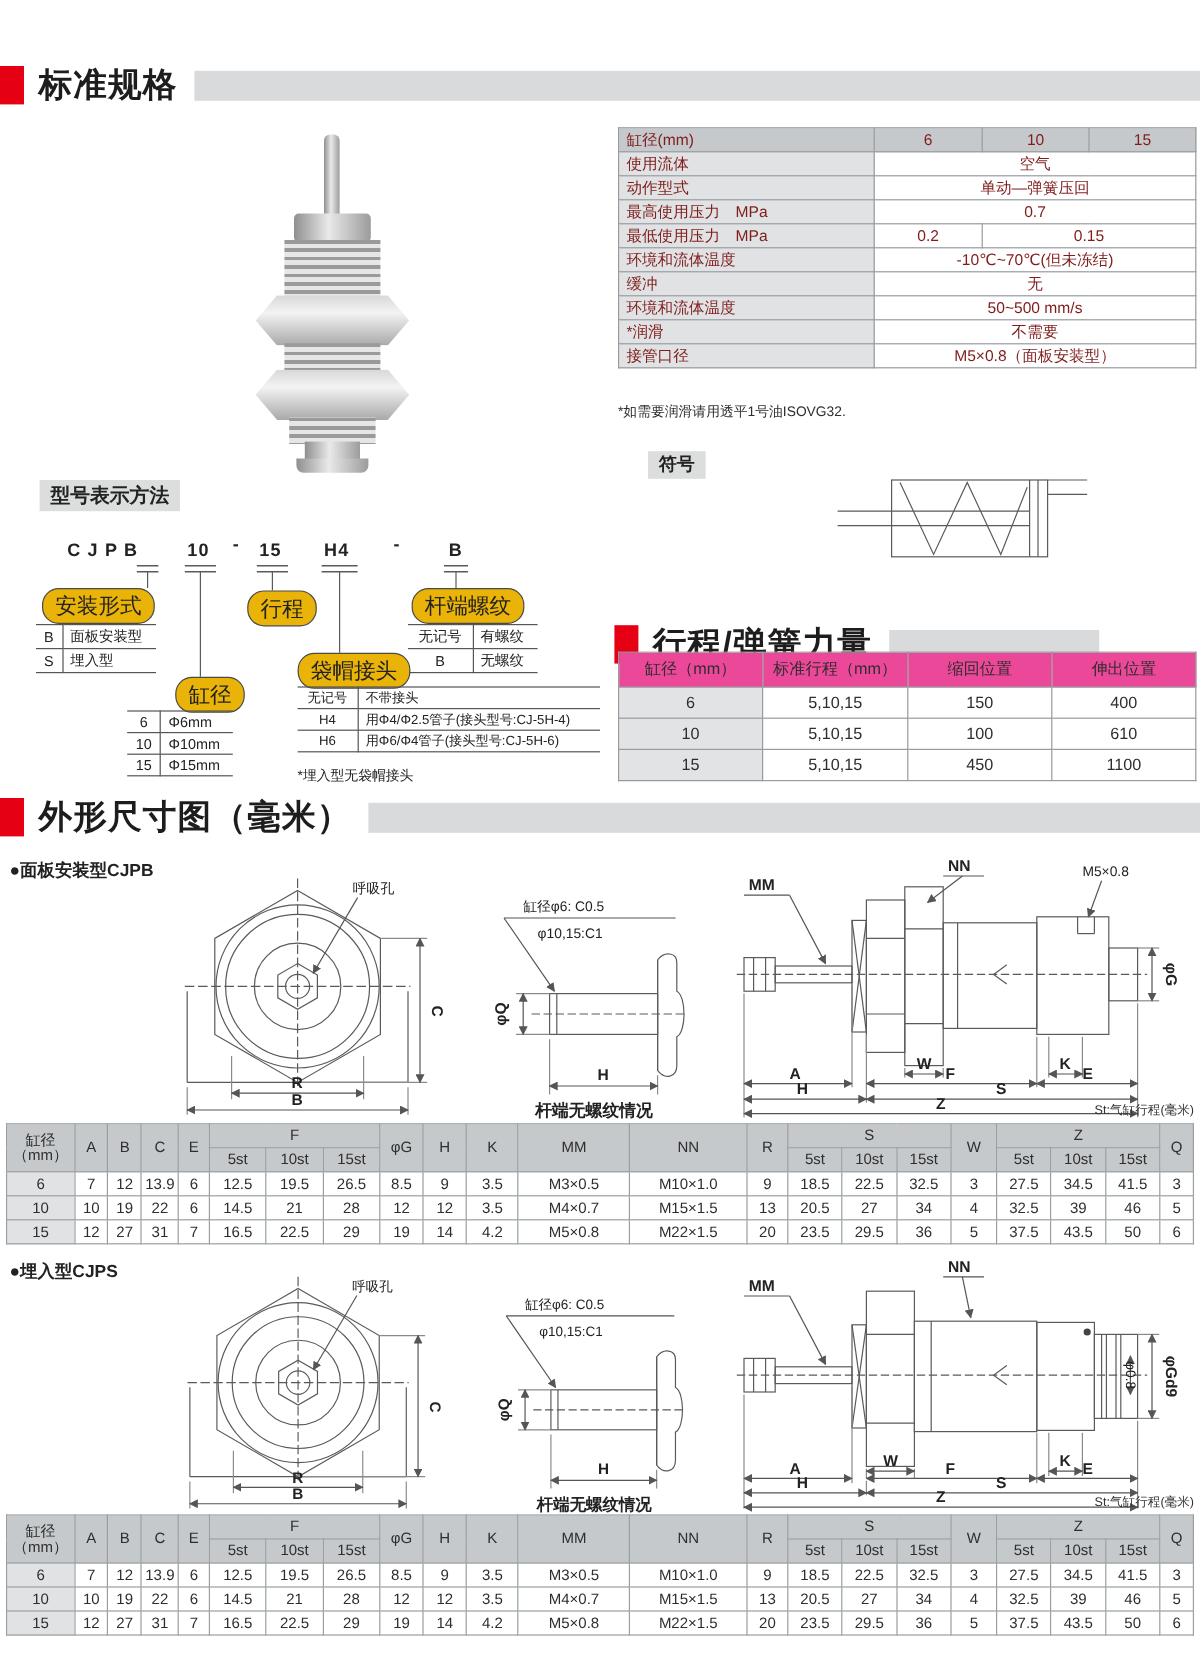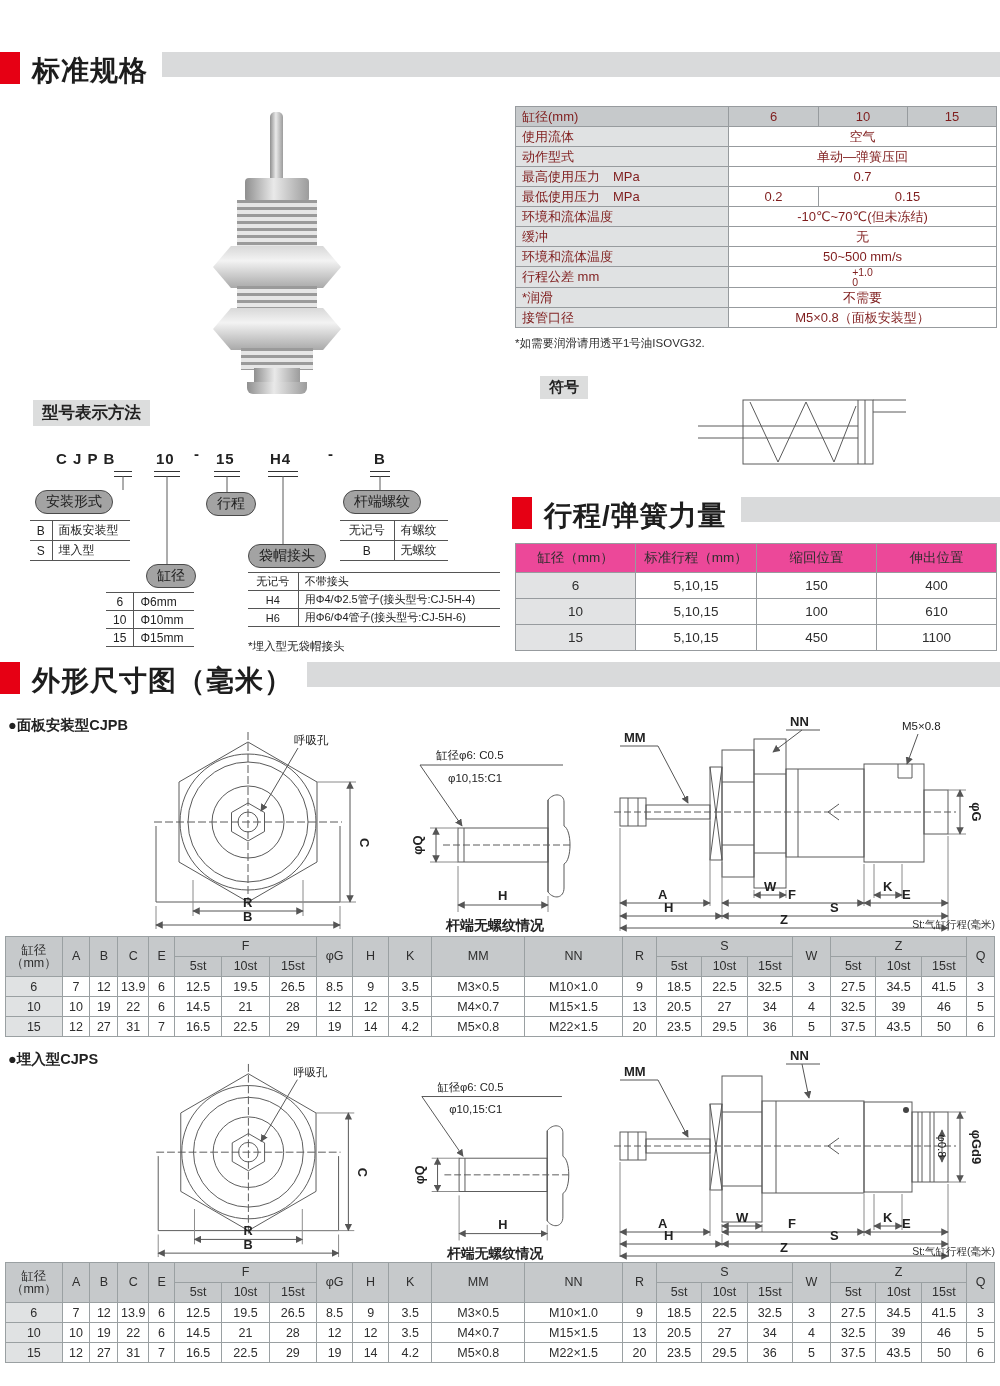--- a/index.html
+++ b/index.html
@@ -1,39 +1,39 @@
 <!DOCTYPE html>
 <html><head>
 <meta charset="utf-8">
 <style>
   html,body{margin:0;padding:0}
   body{width:1000px;height:1386px;position:relative;background:#fff;
        font-family:"Liberation Sans","DejaVu Sans",sans-serif;color:#333;overflow:hidden}
   
-  .sec-head{position:absolute;display:flex;align-items:flex-start}
+  .sec-head{position:absolute;display:flex;align-items:center}
   .red-sq{width:20px;height:32px;background:#e60014;margin-right:12px;flex:0 0 auto}
   .sec-title{font-size:28px;font-weight:bold;color:#1d1d1d;letter-spacing:1px;white-space:nowrap}
   .gray-bar{flex:1;height:25px;background:#d9dadb;margin-left:14px}
   .badge{position:absolute;background:#dcdddd;font-weight:bold;color:#222;padding:2px 9px;font-size:15px}
   
   table{border-collapse:collapse}
   .spec{position:absolute;left:515px;top:106px;width:481px;table-layout:fixed}
   .spec td{border:1px solid #979b9e;font-size:13px;height:19px;padding:0 6px;color:#7f1d1d}
   .spec td.lab{background:#e0e2e3;text-align:left}
   .spec tr.hd td{background:#c6c9cb}
   .spec td.val{text-align:center;background:#fff}
   .tol{display:inline-flex;flex-direction:column;line-height:10px;font-size:10.5px;vertical-align:middle}
   .tol .tp{align-self:flex-end}
   .tol .tz{align-self:flex-start}
   .footnote{position:absolute;font-size:11.5px;color:#2e2e2e}
   
   #model-diagram{position:absolute;left:30px;top:442px;width:480px;height:218px;font-size:12.5px}
   .codepart{position:absolute;font-weight:bold;font-size:15px;color:#222;white-space:nowrap;letter-spacing:1px}
   .code-ul{position:absolute;height:4px;border-top:1.5px solid #333;border-bottom:1px solid #333}
-  .oval{position:absolute;border:1.5px solid #4a4a4a;border-radius:14px;padding:2px 10px;font-size:14px;background:#a3a3a3;white-space:nowrap;color:#222}
+  .oval{position:absolute;border:1.5px solid #4a4a4a;border-radius:14px;padding:2px 10px;font-size:18px;background:#eab308;white-space:nowrap;color:#222}
   .mini{font-size:12px;position:absolute;border-collapse:collapse;color:#222}
   .mini td{border-top:1px solid #555;border-bottom:1px solid #555;padding:1px 6px;height:15px;white-space:nowrap}
   .mini td.k{border-right:1px solid #555;text-align:center}
   .mini.small td{font-size:11px}
   .mini-note{position:absolute;font-size:11.5px;color:#222}
   
   .stroke-tbl{position:absolute;left:515px;top:543px;width:481px;table-layout:fixed}
   .stroke-tbl td{border:1px solid #979b9e;font-size:13.5px;text-align:center;height:23px;background:#fff;color:#2e2e2e}
   .stroke-tbl tr.hd td{background:#ec4899;height:26px}
   .stroke-tbl td.c0{background:#e2e3e4}
@@ -127,29 +127,20 @@
       </tr>
   <tr>
         <td class="lab">缓冲</td>
       <td class="val" colspan="3">无</td>
       </tr>
   <tr>
         <td class="lab">环境和流体温度</td>
       <td class="val" colspan="3">50~500 mm/s</td>
       </tr>
   <tr>
-        <td class="lab">行程公差 mm</td>
-      <td class="val" colspan="3">
-        <span class="tol">
-            <span class="tp">+1.0</span>
-            <span class="tz">0</span>
-          </span>
-      </td>
-      </tr>
-  <tr>
         <td class="lab">*润滑</td>
       <td class="val" colspan="3">不需要</td>
       </tr>
   <tr>
         <td class="lab">接管口径</td>
       <td class="val" colspan="3">M5×0.8（面板安装型）</td>
       </tr>
 </tbody>
   </table>
 <div class="footnote" style="left:515px;top:336px">*如需要润滑请用透平1号油ISOVG32.</div>
@@ -255,21 +246,21 @@
         </tr>
     <tr>
           <td class="k">H6</td>
         <td>用Φ6/Φ4管子(接头型号:CJ-5H-6)</td>
         </tr>
   </tbody>
     </table>
   <span class="mini-note" style="left:218px;top:197px">*埋入型无袋帽接头</span>
 </div>
 
-<div class="sec-head" style="left:512px;top:497px;width:488px">
+<div class="sec-head" style="left:512px;top:518px;width:404px">
   <span class="red-sq"></span>
   <span class="sec-title">行程/弹簧力量</span>
   <span class="gray-bar"></span>
 </div>
 <table class="stroke-tbl">
   <colgroup>
       <col style="width:120px">
       <col style="width:121px">
       <col style="width:120px">
       <col style="width:120px">

